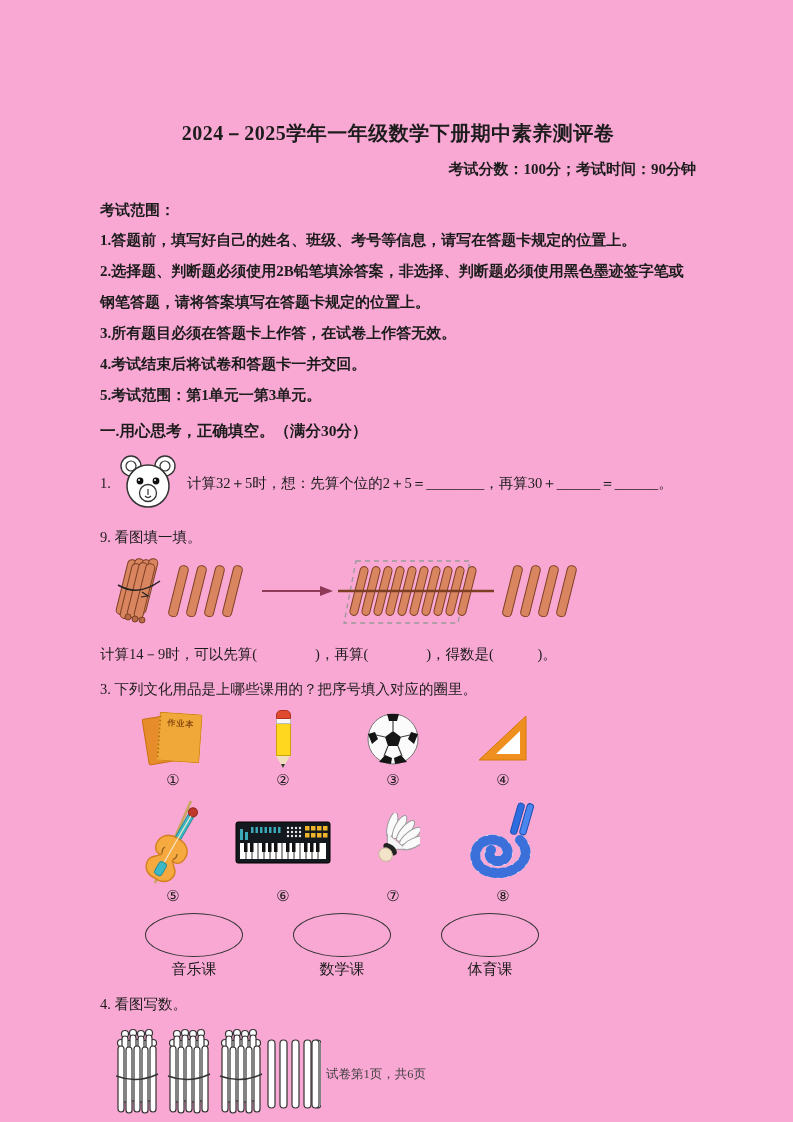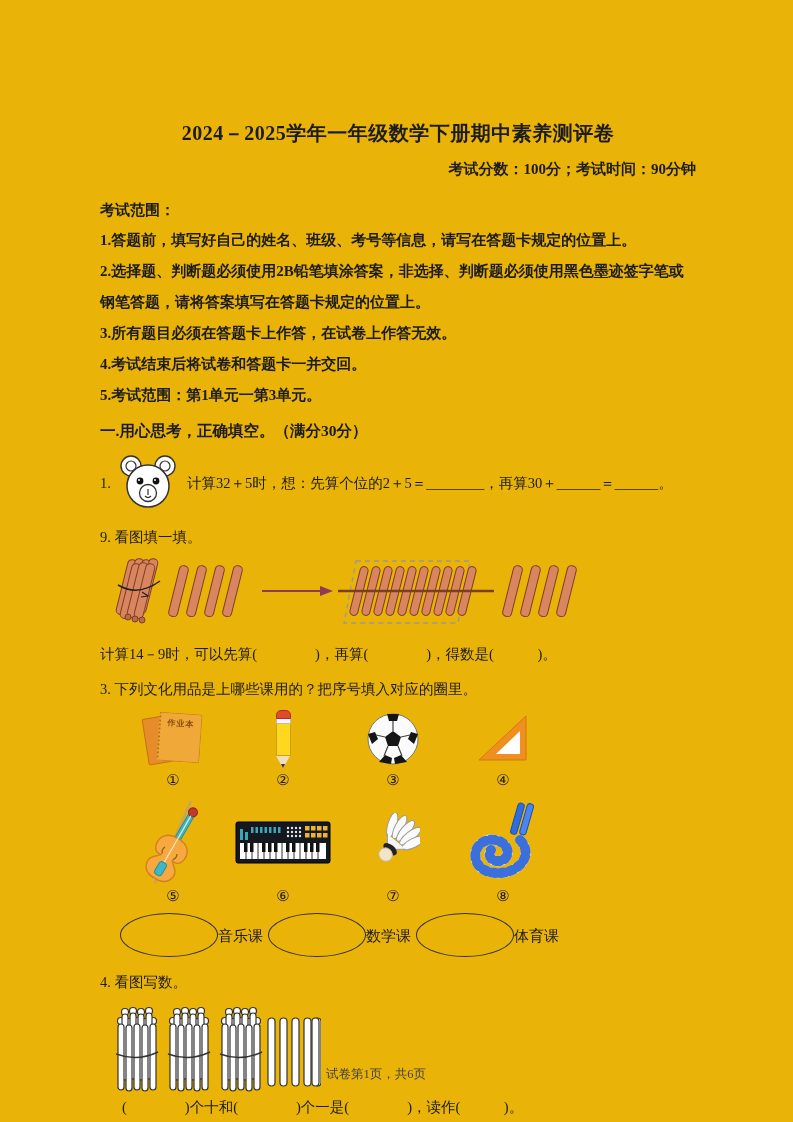--- a/index.html
+++ b/index.html
@@ -1,18 +1,18 @@
 <!DOCTYPE html>
 <html><head>
 <meta charset="utf-8">
 <style>
   html,body { margin:0; padding:0; background:#888; }
   .page {
     position:relative; width:793px; height:1122px; margin:0 auto;
-    background:#eab308; overflow:hidden;
+    background:#f9a8d4; overflow:hidden;
     font-family:"Liberation Serif","DejaVu Serif",serif;
     color:#1c1c1c;
   }
   .content { position:absolute; left:100px; top:120px; width:596px; }
 
   .title { text-align:center; font-size:20px; font-weight:bold; letter-spacing:0.5px; }
   .subtitle { text-align:right; font-size:15px; font-weight:bold; margin-top:13px; }
 
   .notes { margin-top:16px; font-size:15px; font-weight:bold; }
   .notes-heading { line-height:30px; }
@@ -28,21 +28,21 @@
   .q2-fig { margin:10px 0 0 12px; }
   .q2-caption { font-size:14.5px; margin-top:8px; }
 
   .q3-grid { display:flex; width:440px; margin:10px 0 0 18px; }
   .q3-cell { width:110px; display:flex; flex-direction:column; align-items:center; }
   .icon-box-r1 { height:60px; display:flex; align-items:center; justify-content:center; }
   .icon-box-r2 { height:86px; display:flex; align-items:center; justify-content:center; }
   .circ-num { font-size:15px; margin-top:2px; }
 
   .ovals-row { display:flex; width:470px; margin:8px 0 0 20px; }
-  .oval-cell { width:148px; display:flex; flex-direction:row; align-items:center; }
+  .oval-cell { width:148px; display:flex; flex-direction:column; align-items:center;justify-content:center; }
   .oval { width:96px; height:42px; border:1.5px solid #333; border-radius:50%; }
   .oval-label { font-size:15px; margin-top:3px; }
 
   .q4-row { display:flex; margin:12px 0 0 16px;flex-direction:column; }
   .q4-caption { font-size:14.5px; margin-left:6px; }
 
   .footer { position:absolute; left:0; width:752px; top:1066px; text-align:center;
             font-size:12.5px; color:#3f3f3f; }
 
   

